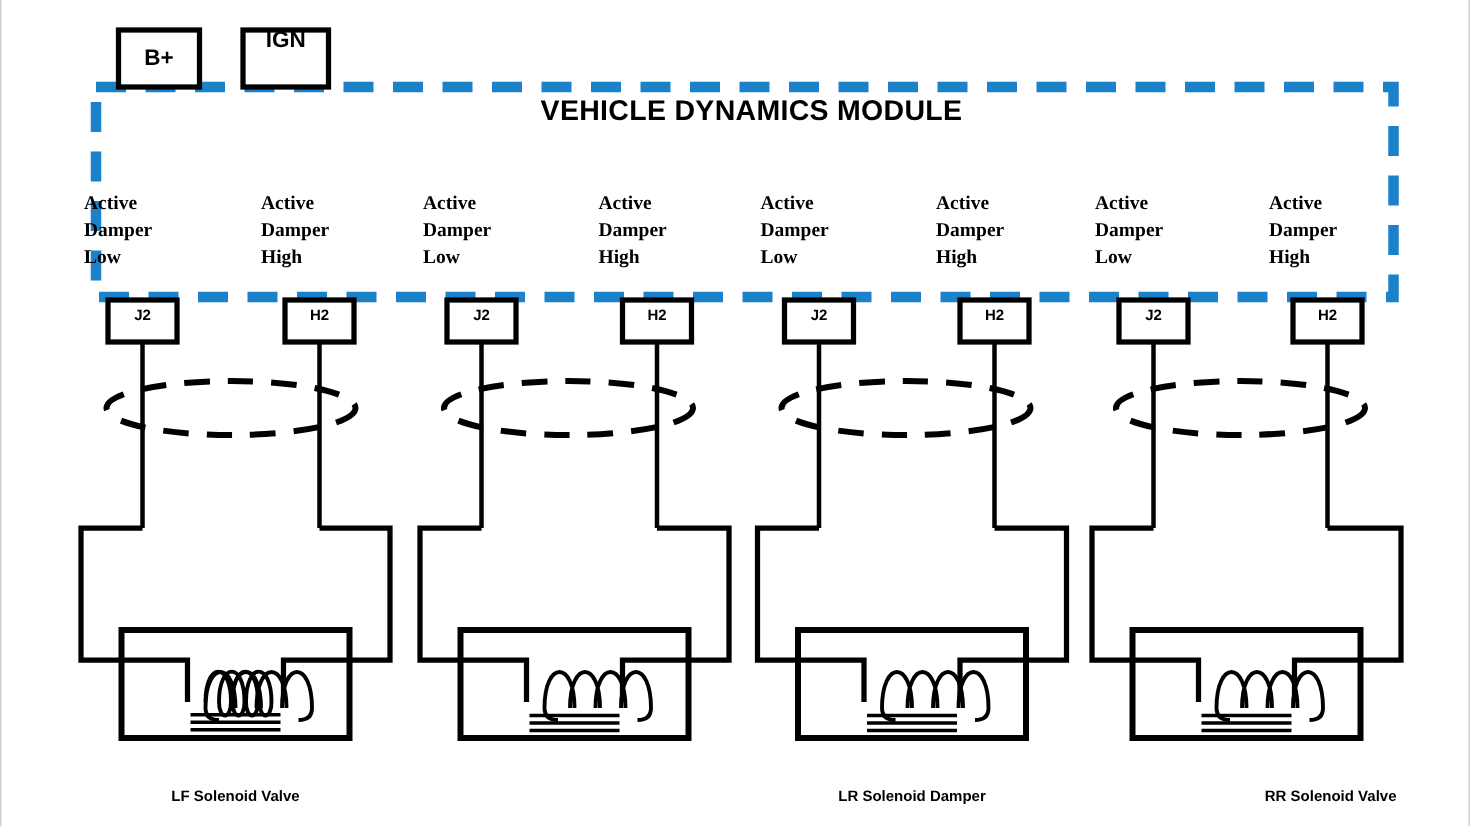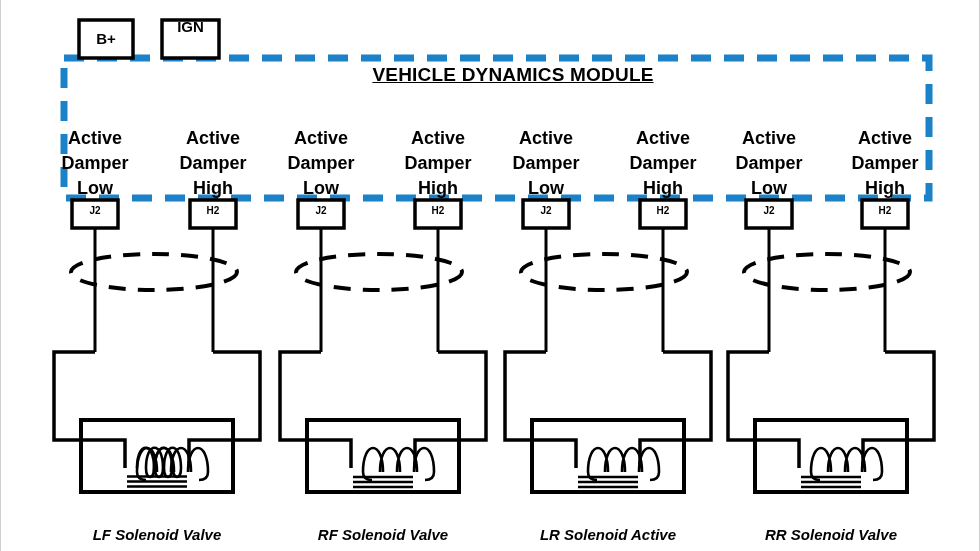--- a/index.html
+++ b/index.html
@@ -36,33 +36,33 @@
     line-height: 1.0;
     white-space: pre;
     user-select: none;
   }
   .module-title {
     font-size: 19px;
     letter-spacing: 0.2px;
     text-align: center;
   }
   .port-label {
-    font-size: 18px;
-    text-align: center;
+    font-size: 13px;
+    text-align: left;
     line-height: 1.38;
     white-space: pre-line;
+    font-family: Liberation Serif, serif;
   }
   .conn-label {
     font-size: 10px;
     text-align: center;
   }
   .valve-label {
-    font-size: 15px;
+    font-size: 10px;
     text-align: center;
-    font-style: italic;
   }
   .supply-label {
     font-size: 15px;
     text-align: center;
   }
 </style>
 </head>
 <body>
 
 <div id="diagram-root">
@@ -145,21 +145,21 @@
                M844,472 C844,440 864,440 864,472 M861,472 C861,440 881,440 881,472" fill="none" stroke="#000000" stroke-width="2.6"></path>
       <path d="M810,472 Q810,480 819,480 M881,472 Q881,480 872,480" fill="none" stroke="#000000" stroke-width="2.6"></path>
       <path d="M800,477 L860,477 M800,482 L860,482 M800,487 L860,487" fill="none" stroke="#000000" stroke-width="2.4"></path>
     </g>
 
   </svg>
 
   <div class="txt supply-label" style="left:78px; top:31px; width:54px;">B+</div>
   <div class="txt supply-label" style="left:161px; top:19px; width:57px;">IGN</div>
 
-  <div class="txt module-title" style="left:342px; top:65px; width:340px;text-decoration:underline;">VEHICLE DYNAMICS MODULE</div>
+  <div class="txt module-title" style="left:330px; top:65px; width:340px;">VEHICLE DYNAMICS MODULE</div>
 
   <div class="txt port-label" style="left:55px; top:126px; width:78px;">Active
 Damper
 Low</div>
   <div class="txt port-label" style="left:173px; top:126px; width:78px;">Active
 Damper
 High</div>
   <div class="txt port-label" style="left:281px; top:126px; width:78px;">Active
 Damper
 Low</div>
@@ -182,17 +182,16 @@
   <div class="txt conn-label" style="left:71px; top:206px; width:46px;">J2</div>
   <div class="txt conn-label" style="left:189px; top:206px; width:46px;">H2</div>
   <div class="txt conn-label" style="left:297px; top:206px; width:46px;">J2</div>
   <div class="txt conn-label" style="left:414px; top:206px; width:46px;">H2</div>
   <div class="txt conn-label" style="left:522px; top:206px; width:46px;">J2</div>
   <div class="txt conn-label" style="left:639px; top:206px; width:46px;">H2</div>
   <div class="txt conn-label" style="left:745px; top:206px; width:46px;">J2</div>
   <div class="txt conn-label" style="left:861px; top:206px; width:46px;">H2</div>
 
   <div class="txt valve-label" style="left:56px; top:527px; width:200px;">LF Solenoid Valve</div>
-  <div class="txt valve-label" style="left:282px; top:527px; width:200px;">RF Solenoid Valve</div>
-  <div class="txt valve-label" style="left:507px; top:527px; width:200px;">LR Solenoid Active</div>
-  <div class="txt valve-label" style="left:730px; top:527px; width:200px;">RR Solenoid Valve</div>
+  <div class="txt valve-label" style="left:507px; top:527px; width:200px;">LR Solenoid Damper</div>
+  <div class="txt valve-label" style="left:730px; top:527px; width:200px;text-align:right;">RR Solenoid Valve</div>
 
 </div>
 
 </body></html>

